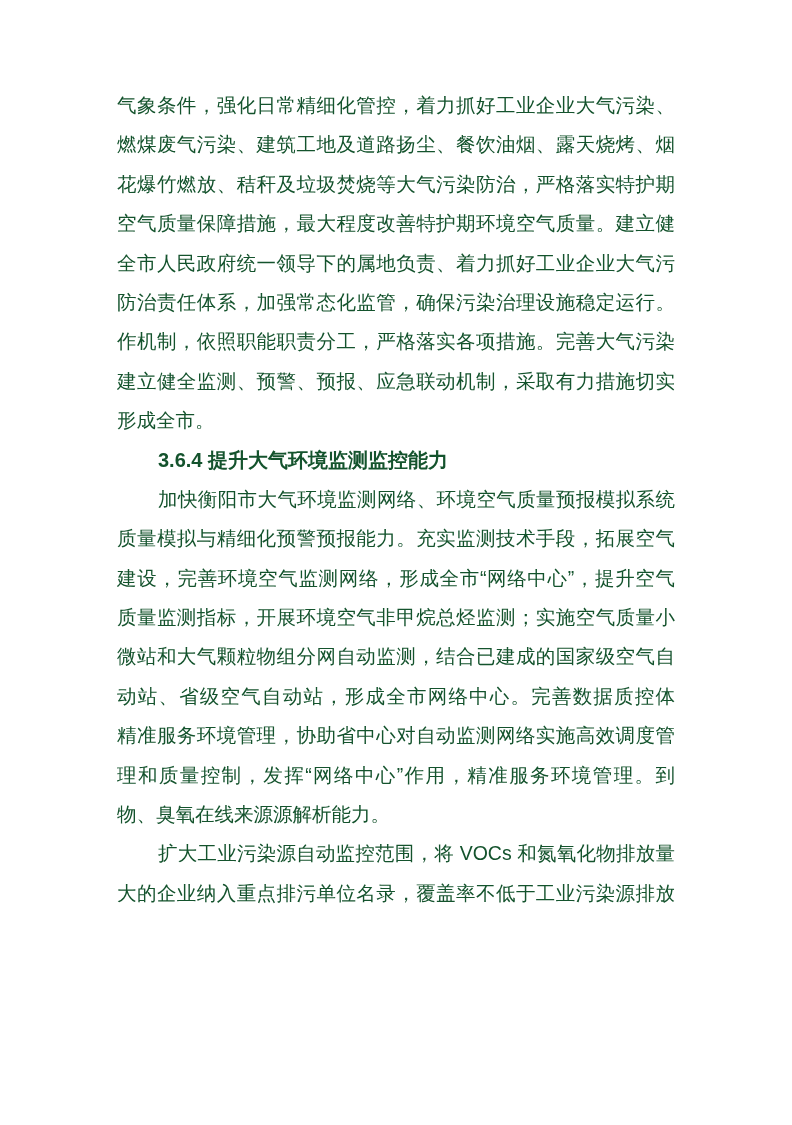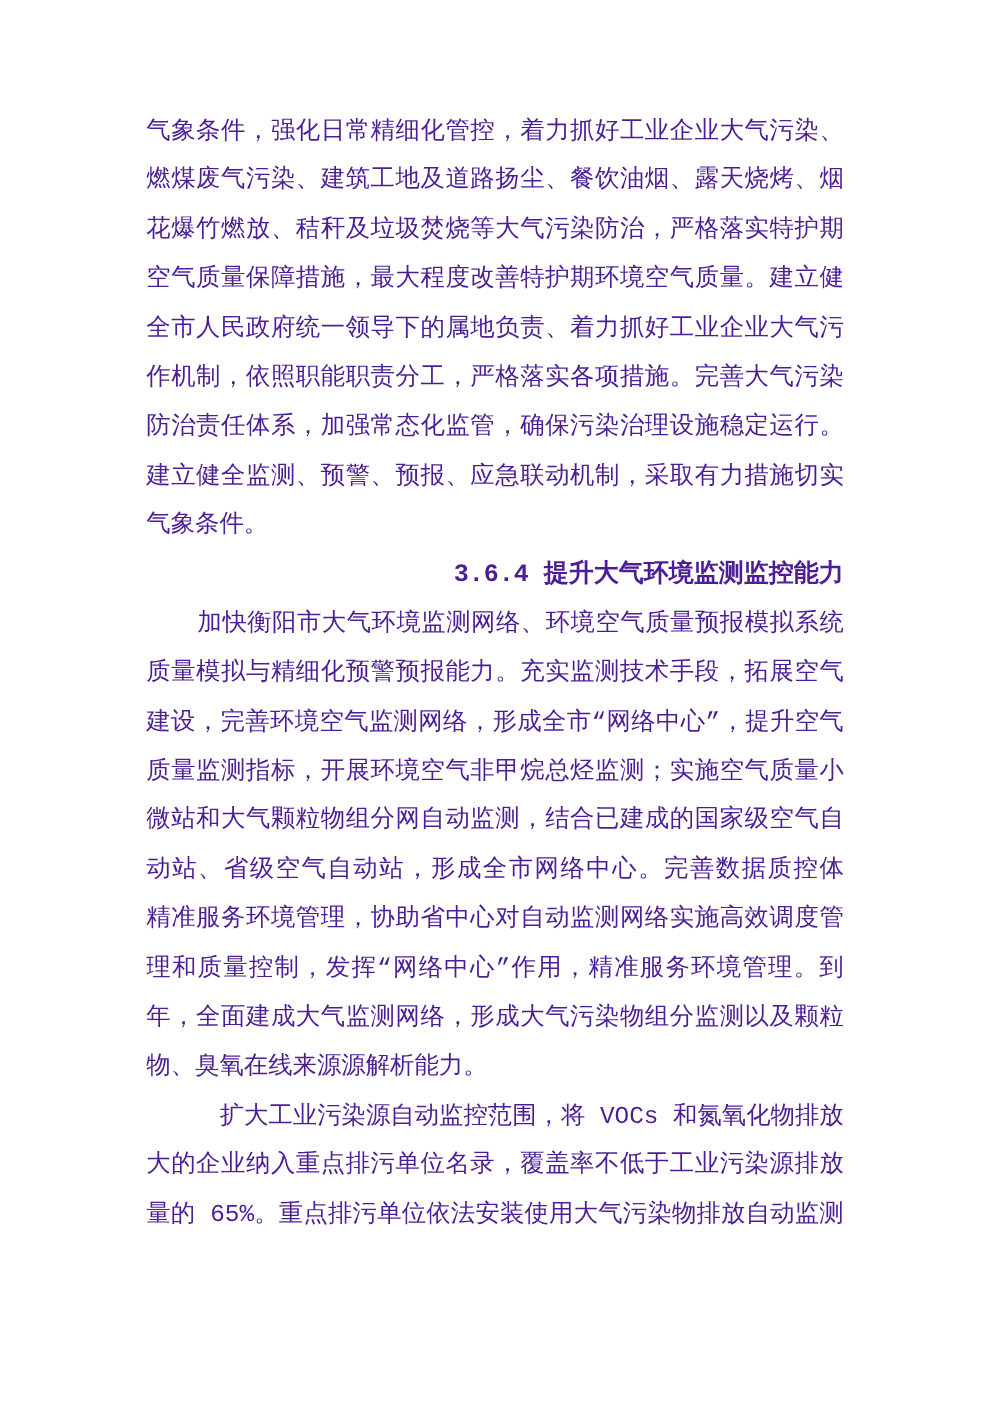--- a/index.html
+++ b/index.html
@@ -6,22 +6,22 @@
     margin: 0;
     padding: 0;
     background: #ffffff;
   }
   .page {
     position: relative;
     width: 792px;
     height: 1125px;
     background: #ffffff;
     overflow: hidden;
-    font-family: Liberation Mono, monospace;
-    color: #4c1d95;
+    font-family: Liberation Sans, sans-serif;
+    color: #14532d;
   }
   .textblock {
     position: absolute;
     left: 117px;
     top: 86px;
     width: 558px;
   }
   .line {
     height: 39.4px;
     line-height: 39.4px;
@@ -30,49 +30,46 @@
     overflow: hidden;
   }
   
   .j {
     text-align: justify;
     text-align-last: justify;
   }
   
   .indent {
     padding-left: 41px;
-    text-align: right;
   }
   .bold {
     font-weight: bold;
     font-size: 20px;
   }
 </style>
 </head>
 <body>
 
 <div class="page">
   <div class="textblock">
     <div class="line j">气象条件，强化日常精细化管控，着力抓好工业企业大气污染、</div>
     <div class="line j">燃煤废气污染、建筑工地及道路扬尘、餐饮油烟、露天烧烤、烟</div>
     <div class="line j">花爆竹燃放、秸秆及垃圾焚烧等大气污染防治，严格落实特护期</div>
     <div class="line j">空气质量保障措施，最大程度改善特护期环境空气质量。建立健</div>
     <div class="line j">全市人民政府统一领导下的属地负责、着力抓好工业企业大气污染</div>
+    <div class="line j">防治责任体系，加强常态化监管，确保污染治理设施稳定运行。</div>
     <div class="line j">作机制，依照职能职责分工，严格落实各项措施。完善大气污染</div>
-    <div class="line j">防治责任体系，加强常态化监管，确保污染治理设施稳定运行。</div>
     <div class="line j">建立健全监测、预警、预报、应急联动机制，采取有力措施切实</div>
-    <div class="line">气象条件。</div>
+    <div class="line">形成全市。</div>
     <div class="line indent bold">3.6.4 提升大气环境监测监控能力</div>
     <div class="line indent j">加快衡阳市大气环境监测网络、环境空气质量预报模拟系统</div>
     <div class="line j">质量模拟与精细化预警预报能力。充实监测技术手段，拓展空气</div>
     <div class="line j">建设，完善环境空气监测网络，形成全市“网络中心”，提升空气</div>
     <div class="line j">质量监测指标，开展环境空气非甲烷总烃监测；实施空气质量小</div>
     <div class="line j">微站和大气颗粒物组分网自动监测，结合已建成的国家级空气自</div>
     <div class="line j">动站、省级空气自动站，形成全市网络中心。完善数据质控体系，</div>
     <div class="line j">精准服务环境管理，协助省中心对自动监测网络实施高效调度管</div>
     <div class="line j">理和质量控制，发挥“网络中心”作用，精准服务环境管理。到 2025</div>
-    <div class="line j">年，全面建成大气监测网络，形成大气污染物组分监测以及颗粒</div>
     <div class="line">物、臭氧在线来源源解析能力。</div>
     <div class="line indent j">扩大工业污染源自动监控范围，将 VOCs 和氮氧化物排放量</div>
     <div class="line j">大的企业纳入重点排污单位名录，覆盖率不低于工业污染源排放</div>
-    <div class="line j">量的 65%。重点排污单位依法安装使用大气污染物排放自动监测</div>
   </div>
 </div>
 
 </body></html>

